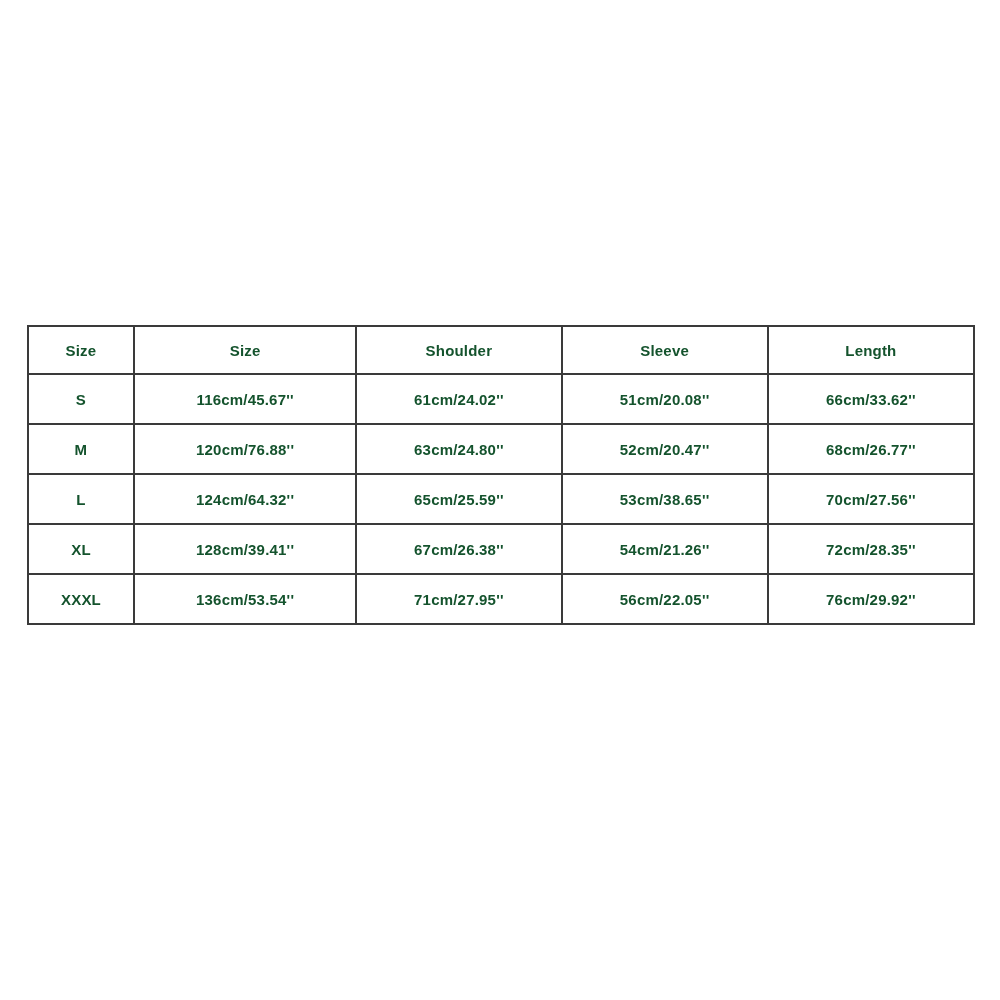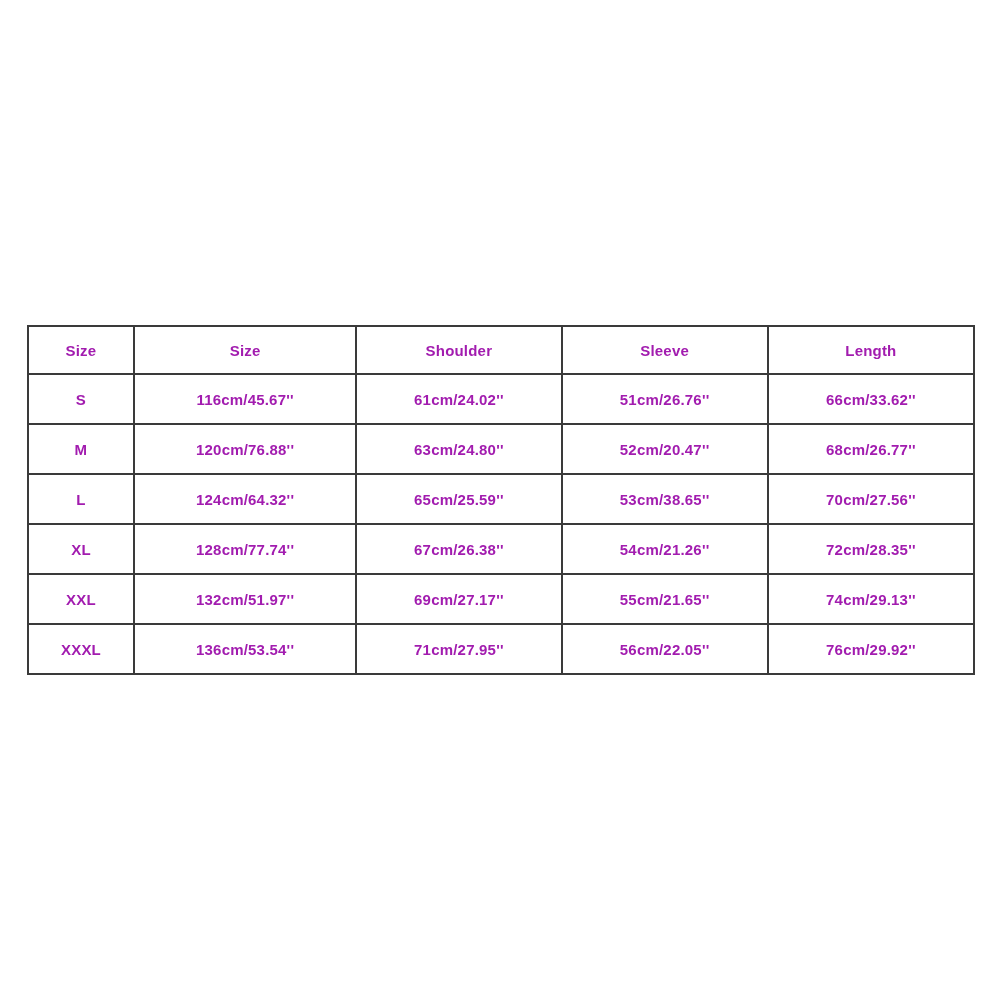--- a/index.html
+++ b/index.html
@@ -26,21 +26,21 @@
     table-layout: fixed;
     background: #ffffff;
   }
   table.size-chart th,
   table.size-chart td {
     border: 2px solid #3a3a3a;
     text-align: center;
     vertical-align: middle;
     font-size: 15px;
     font-weight: bold;
-    color: #a21caf;
+    color: #14532d;
     padding: 0;
     letter-spacing: 0.2px;
   }
   table.size-chart th { height: 46px; }
   table.size-chart td { height: 48px; }
   col.c-size     { width: 11.2%; }
   col.c-bust     { width: 23.5%; }
   col.c-shoulder { width: 21.7%; }
   col.c-sleeve   { width: 21.8%; }
   col.c-length   { width: 21.8%; }
@@ -64,50 +64,43 @@
         <th>Shoulder</th>
         <th>Sleeve</th>
         <th>Length</th>
       </tr>
     </thead>
     <tbody>
       <tr>
         <td>S</td>
         <td>116cm/45.67''</td>
         <td>61cm/24.02''</td>
-        <td>51cm/26.76''</td>
+        <td>51cm/20.08''</td>
         <td>66cm/33.62''</td>
       </tr>
       <tr>
         <td>M</td>
         <td>120cm/76.88''</td>
         <td>63cm/24.80''</td>
         <td>52cm/20.47''</td>
         <td>68cm/26.77''</td>
       </tr>
       <tr>
         <td>L</td>
         <td>124cm/64.32''</td>
         <td>65cm/25.59''</td>
         <td>53cm/38.65''</td>
         <td>70cm/27.56''</td>
       </tr>
       <tr>
         <td>XL</td>
-        <td>128cm/77.74''</td>
+        <td>128cm/39.41''</td>
         <td>67cm/26.38''</td>
         <td>54cm/21.26''</td>
         <td>72cm/28.35''</td>
-      </tr>
-      <tr>
-        <td>XXL</td>
-        <td>132cm/51.97''</td>
-        <td>69cm/27.17''</td>
-        <td>55cm/21.65''</td>
-        <td>74cm/29.13''</td>
       </tr>
       <tr>
         <td>XXXL</td>
         <td>136cm/53.54''</td>
         <td>71cm/27.95''</td>
         <td>56cm/22.05''</td>
         <td>76cm/29.92''</td>
       </tr>
     </tbody>
   </table>

